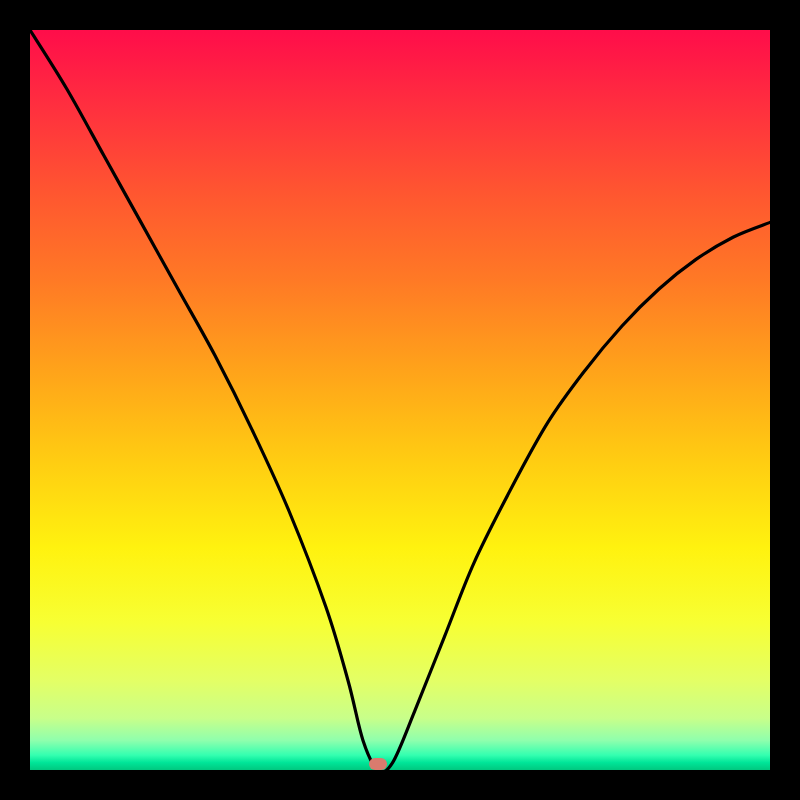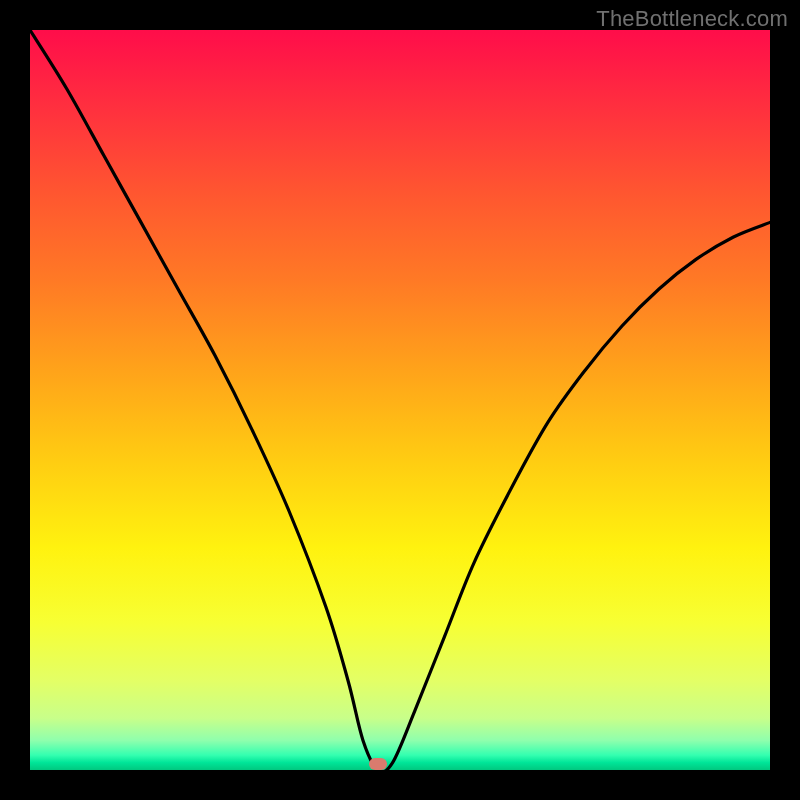--- a/index.html
+++ b/index.html
@@ -66,21 +66,20 @@
     color: #707070;
     font-size: 22px;
     font-weight: 500;
     letter-spacing: 0.2px;
   }
 </style>
 </head>
 <body>
 
 <div class="frame">
-  <div class="watermark">TheBottleneck.com</div>
 
   <div class="plot-area">
     <svg class="curve" viewBox="0 0 740 740" preserveAspectRatio="none">
       <path id="curve-path" d="M 0.0 0.0 C 6.2 9.9, 24.7 38.2, 37.0 59.2 C 49.3 80.2, 61.7 103.6, 74.0 125.8 C 86.3 148.0, 98.7 170.2, 111.0 192.4 C 123.3 214.6, 135.7 236.8, 148.0 259.0 C 160.3 281.2, 172.7 302.2, 185.0 325.6 C 197.3 349.0, 209.7 373.7, 222.0 399.6 C 234.3 425.5, 246.7 451.4, 259.0 481.0 C 271.3 510.6, 286.1 548.8, 296.0 577.2 C 305.9 605.6, 312.0 629.0, 318.2 651.2 C 324.4 673.4, 328.1 695.6, 333.0 710.4 C 337.9 725.2, 342.9 736.3, 347.8 740.0 C 352.7 743.7, 356.4 742.5, 362.6 732.6 C 368.8 722.7, 376.2 701.8, 384.8 680.8 C 393.4 659.8, 404.5 631.5, 414.4 606.8 C 424.3 582.1, 432.9 557.5, 444.0 532.8 C 455.1 508.1, 468.7 482.2, 481.0 458.8 C 493.3 435.4, 505.7 411.9, 518.0 392.2 C 530.3 372.5, 542.7 356.4, 555.0 340.4 C 567.3 324.4, 579.7 309.6, 592.0 296.0 C 604.3 282.4, 616.7 270.1, 629.0 259.0 C 641.3 247.9, 653.7 238.0, 666.0 229.4 C 678.3 220.8, 690.7 213.4, 703.0 207.2 C 715.3 201.0, 733.8 194.9, 740.0 192.4" stroke="#000" stroke-width="3.2" fill="none" stroke-linecap="round" stroke-linejoin="round"></path>
     </svg>
     <div class="marker" id="min-marker" style="left: 347.8px; top: 734px; background: rgb(217, 123, 110);"></div>
   </div>
 </div>
 
 </body></html>

